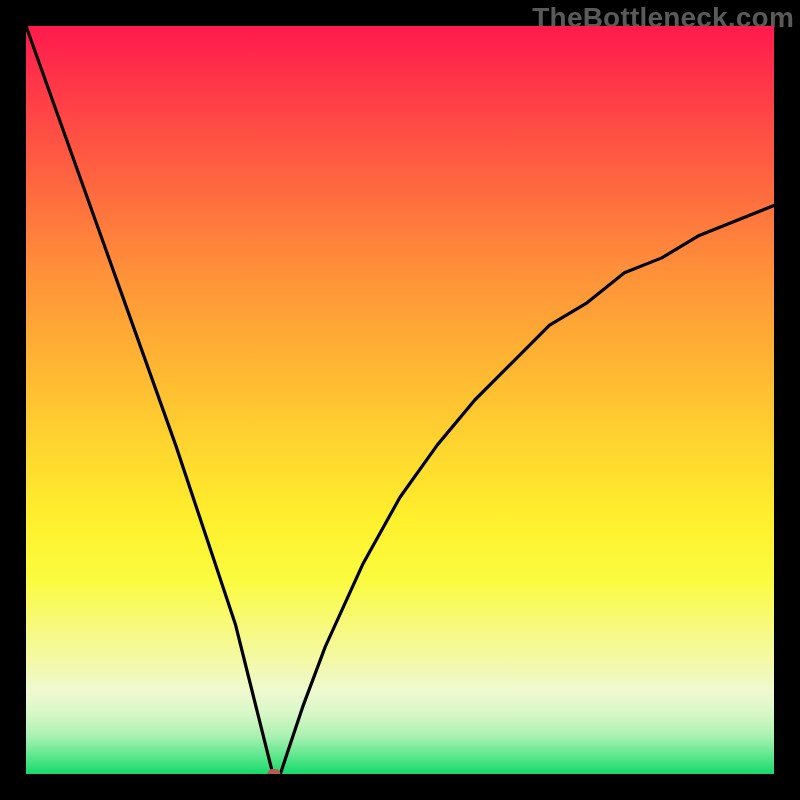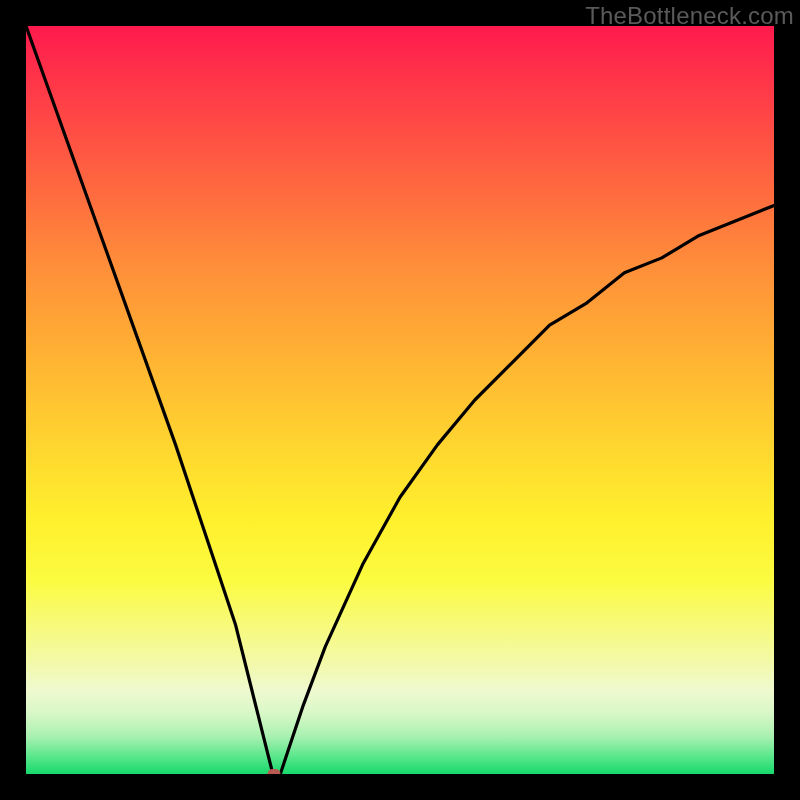--- a/index.html
+++ b/index.html
@@ -47,22 +47,22 @@
     left: 0;
     top: 0;
     width: 748px;
     height: 748px;
   }
   .watermark {
     position: absolute;
     top: 2px;
     right: 6px;
     color: #5a5a5a;
-    font-size: 24px;
-    font-weight: 400;
+    font-size: 28px;
+    font-weight: 700;
     letter-spacing: 0.2px;
   }
   .dot {
     position: absolute;
     width: 13px;
     height: 10px;
     background: #b85a52;
     border-radius: 5px;
     transform: translate(-50%, -50%);
   }

